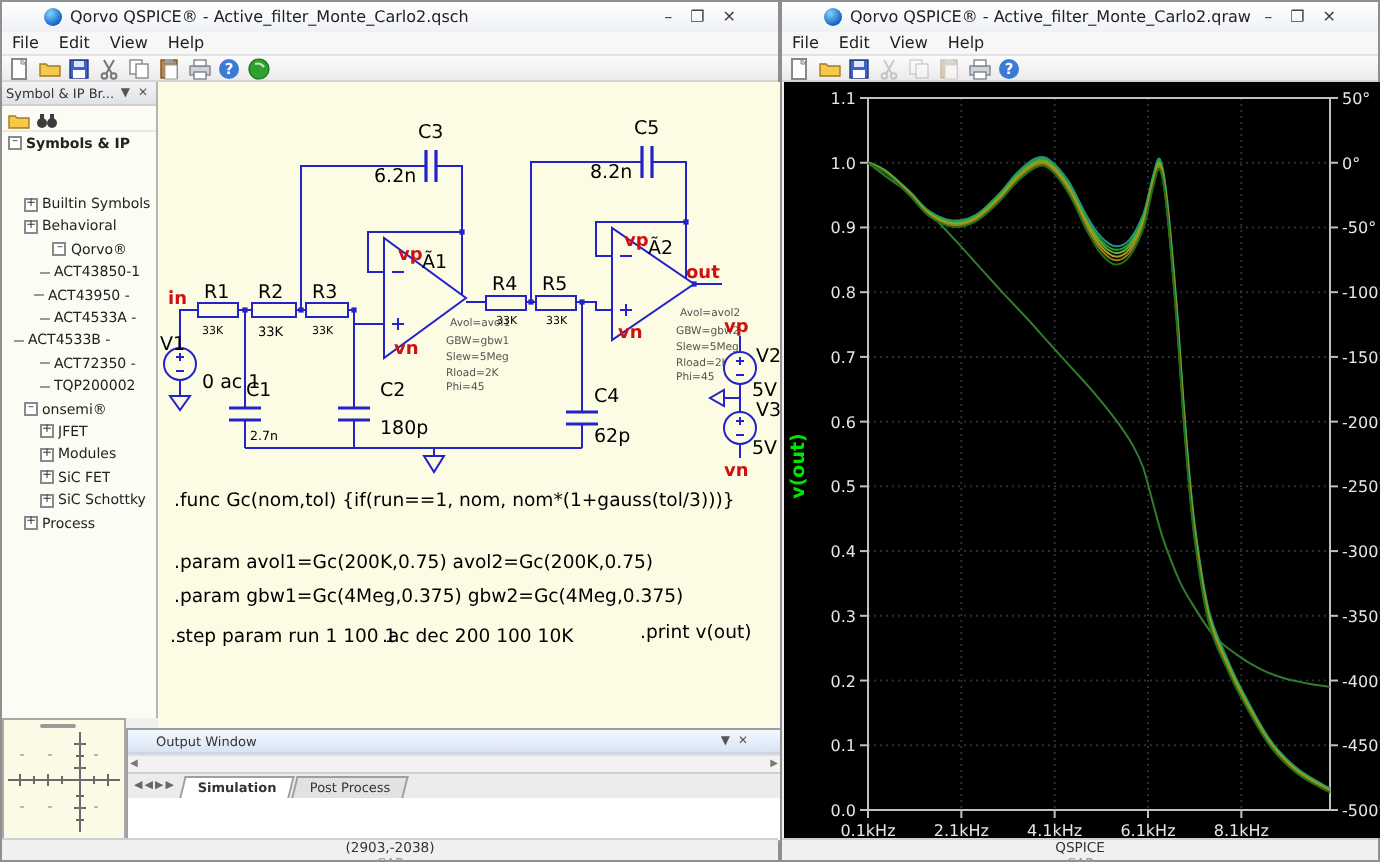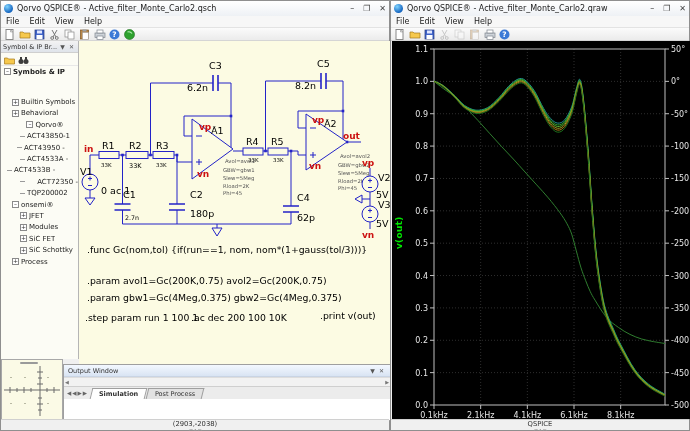--- a/index.html
+++ b/index.html
@@ -1,20 +1,20 @@
 <!DOCTYPE html>
 <html><head>
 <meta charset="utf-8">
 <style>
   html,body{margin:0;padding:0;background:#c8c8c8;font-family:"DejaVu Sans","Liberation Sans",sans-serif;}
   #stage{position:relative;width:690px;height:431px;overflow:hidden;background:#9a9a9a;}
   .window{position:absolute;top:0;height:431px;background:#f0f0f0;border:1px solid #8f8f8f;box-sizing:border-box;}
   #win-left{left:0;width:390px;}
   #win-right{left:390px;width:300px;}
-  .titlebar{position:absolute;left:0;top:0;right:0;height:15px;background:linear-gradient(#ffffff,#eef1f5);display:flex;align-items:center;padding:0 3px;box-sizing:border-box;}
+  .titlebar{position:absolute;left:0;top:0;right:0;height:15px;background:linear-gradient(#ffffff,#eef1f5);display:flex;align-items:center;padding:0 21px;box-sizing:border-box;}
   .app-icon{width:9px;height:9px;border-radius:50%;background:radial-gradient(circle at 35% 30%,#7fd4ff,#1565c0 70%);margin-right:4px;flex:0 0 auto;}
   .title-text{font-size:8px;color:#222;white-space:nowrap;overflow:hidden;flex:1;}
   .win-btns{display:flex;gap:9px;margin-left:4px;color:#444;font-size:8px;}
   .win-btn{cursor:default;line-height:8px;}
   .menubar{position:absolute;left:0;top:15px;right:0;height:12px;background:#f7f7f7;display:flex;align-items:center;border-bottom:1px solid #e3e3e3;box-sizing:border-box;}
   .menu-item{font-size:8px;color:#222;padding:0 5px;}
   .toolbar{position:absolute;left:0;top:27px;right:0;height:13px;background:linear-gradient(#fbfbfb,#ebebeb);display:flex;align-items:center;gap:2px;padding:0 2px;border-bottom:1px solid #d5d5d5;box-sizing:border-box;}
   .tbtn{width:13px;height:12px;display:flex;align-items:center;justify-content:center;}
   .tbtn.disabled{opacity:.35;}
   
@@ -40,21 +40,21 @@
   .body{stroke:#2323c8;stroke-width:1;fill:#fcfbe3;}
   .dot{fill:#2323c8;}
   .cname{font-size:9.5px;fill:#000;}
   .cval-s{font-size:5.5px;fill:#000;}
   .cval-l{font-size:9.5px;fill:#000;}
   .net{font-size:9px;font-weight:bold;fill:#cc1111;}
   .aparam{font-size:5.3px;fill:#555;}
   .directive{font-size:9.3px;fill:#000;}
   
   #output-win{position:absolute;left:62px;top:363px;width:328px;height:57px;background:#fff;border:1px solid #9f9f9f;box-sizing:border-box;}
-  #output-hdr{height:11px;background:linear-gradient(#f3f8ff,#d9e4f3);display:flex;align-items:center;font-size:6.5px;color:#333;padding:0 4px;border-bottom:1px solid #c9d4e4;}
+  #output-hdr{height:11px;background:linear-gradient(#f3f8ff,#d9e4f3);display:flex;align-items:center;font-size:6.5px;color:#333;padding:0 14px;border-bottom:1px solid #c9d4e4;}
   #output-hdr .hdr-label{flex:1;}
   #output-body{height:24px;padding:2px 6px;font-family:"DejaVu Sans Mono","Liberation Mono",monospace;font-size:7.5px;font-weight:bold;color:#111;line-height:11px;white-space:pre;}
   #output-scroll{height:8px;background:#f2f2f2;border-top:1px solid #ddd;display:flex;align-items:center;justify-content:space-between;padding:0 1px;font-size:5px;color:#777;}
   #output-tabs{height:12px;background:#ececec;display:flex;align-items:center;border-top:1px solid #cfcfcf;font-size:6.5px;}
   .tab-nav{color:#666;font-size:5.5px;padding:0 3px;letter-spacing:1px;}
   .tab{padding:1px 7px;border:1px solid #9f9f9f;border-bottom:none;background:#e2e2e2;color:#333;margin-right:1px;transform:skewX(-14deg);}
   .tab>span{display:inline-block;transform:skewX(14deg);}
   .tab.active{background:#fff;font-weight:bold;}
   
   .statusbar{position:absolute;left:0;right:0;bottom:0;height:11px;background:#f0f0f0;border-top:1px solid #d0d0d0;display:flex;align-items:center;font-size:6.8px;color:#333;padding:0 3px;box-sizing:border-box;flex-direction:column;}
@@ -191,21 +191,21 @@
             <span class="tree-label">ACT43950 -</span>
           </div>
           <div class="tree-row" style="padding-left: 19px;">
             <span class="leaf-tick"></span>
             <span class="tree-label">ACT4533A -</span>
           </div>
           <div class="tree-row" style="padding-left: 6px;">
             <span class="leaf-tick"></span>
             <span class="tree-label">ACT4533B -</span>
           </div>
-          <div class="tree-row" style="padding-left: 19px; justify-content: space-between;">
+          <div class="tree-row" style="padding-left: 19px;">
             <span class="leaf-tick"></span>
             <span class="tree-label">ACT72350 -</span>
           </div>
           <div class="tree-row" style="padding-left: 19px;">
             <span class="leaf-tick"></span>
             <span class="tree-label">TQP200002</span>
           </div>
           <div class="tree-row" style="padding-left: 11px;">
             <span class="pm-box">–</span>
             <span class="tree-label">onsemi®</span>

